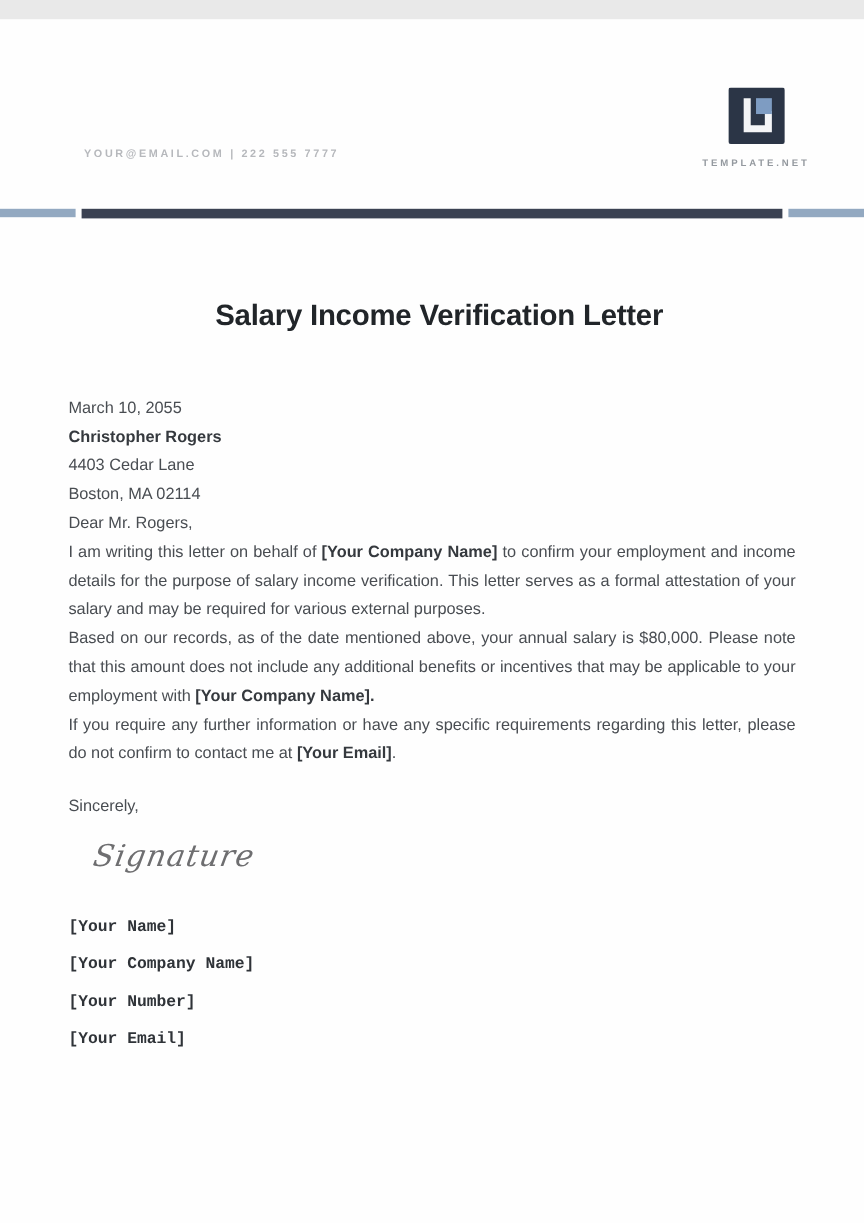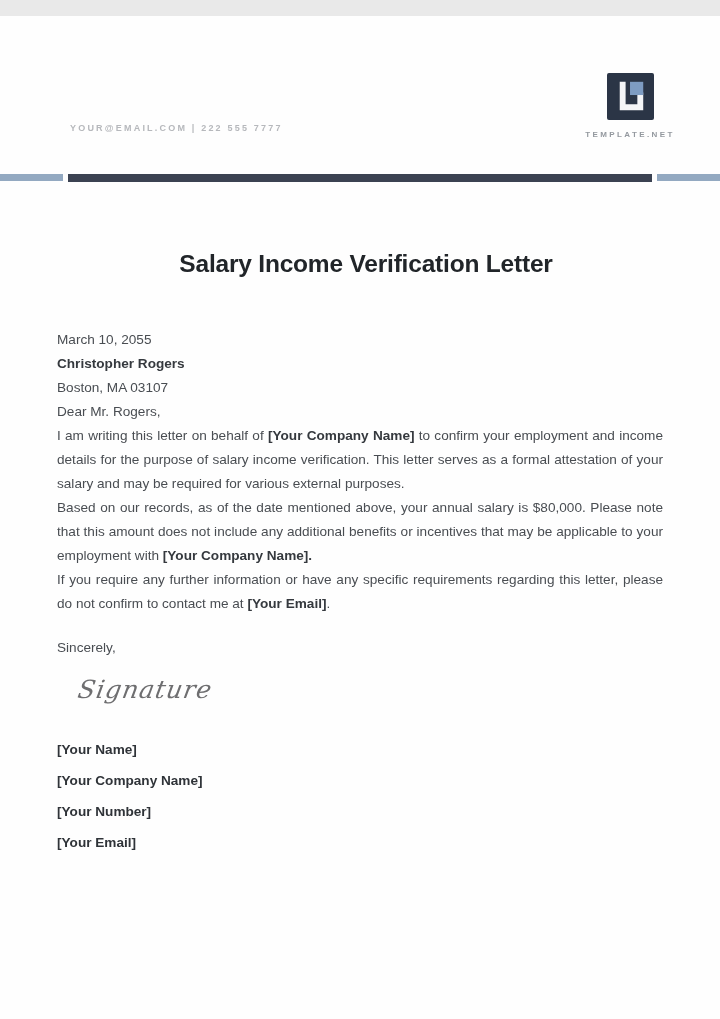--- a/index.html
+++ b/index.html
@@ -86,21 +86,21 @@
     font-size: 25px;
     line-height: 36px;
     letter-spacing: 1px;
     color: #6e6e70;
     transform: skewX(-10deg);
     transform-origin: left bottom;
     width: 200px;
   }
 
   .sig-block { margin-top: 26px; }
-  .sig-block .sig-line { line-height: 31px; }
+  .sig-block .sig-line { line-height: 31px; font-family: Liberation Mono, monospace; }
   .sig-name, .sig-company, .sig-number, .sig-email {
     font-weight: 700;
     color: #2f3338;
   }
   .sig-title { font-style: italic; color: #5a5e63; }
 
   
   .footer-link {
     position: absolute;
     left: 0; right: 0;
@@ -131,21 +131,22 @@
     <div class="seg light-left" style="background:#93a9c1"></div>
     <div class="seg dark" style="background:#3b4252"></div>
     <div class="seg light-right" style="background:#93a9c1"></div>
   </div>
 
   <h1 class="doc-title">Salary Income Verification Letter</h1>
 
   <div class="letter-body">
     <div class="date-line">March 10, 2055</div>
     <div class="bold">Christopher Rogers</div>
-    <div>Boston, MA 03107</div>
+    <div>4403 Cedar Lane</div>
+    <div>Boston, MA 02114</div>
     <div>Dear Mr. Rogers,</div>
 
     <p class="para"><span>I am writing this letter on behalf of </span><span class="bold">[Your Company Name]</span><span> to confirm your employment and income details for the purpose of salary income verification. This letter serves as a formal attestation of your salary and may be required for various external purposes.</span></p>
 
     <p class="para"><span>Based on our records, as of the date mentioned above, your annual salary is $80,000. Please note that this amount does not include any additional benefits or incentives that may be applicable to your employment with </span><span class="bold">[Your Company Name].</span><span></span></p>
 
     <p class="para"><span>If you require any further information or have any specific requirements regarding this letter, please do not confirm to contact me at </span><span class="bold">[Your Email]</span><span>.</span></p>
 
     <div class="closing">Sincerely,</div>
 

